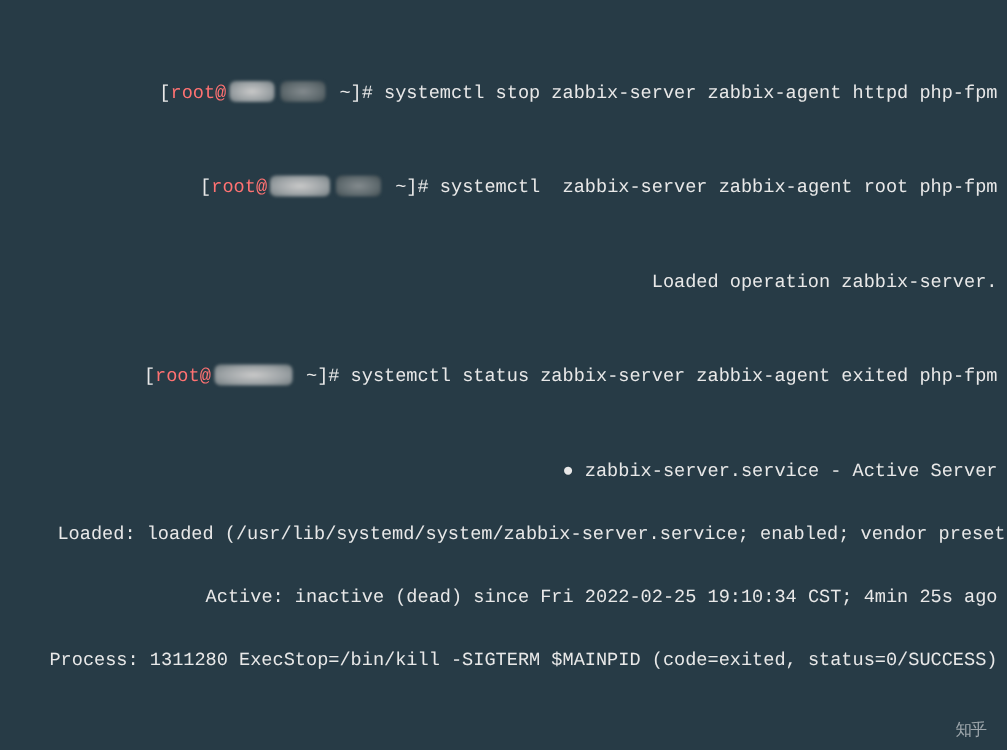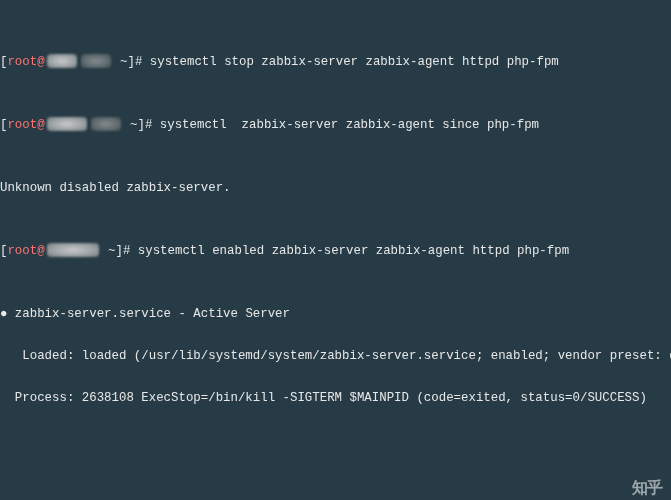--- a/index.html
+++ b/index.html
@@ -10,24 +10,25 @@
     overflow: hidden;
     background: #273b46;
     font-family: "Consolas", "Courier New", monospace;
     font-size: 12.4px;
     color: #e8e8e8;
   }
   .terminal {
     box-sizing: border-box;
     width: 671px;
     height: 500px;
-    padding: 10px 6px 6px 0;
+    padding: 10px 6px 6px 16px;
     line-height: 21px;
     white-space: pre;
     position: relative;
+    text-align: right;
   }
   .line { white-space: pre; }
   .red { color: #ff7272; }
   .smudge {
     display: inline-block;
     vertical-align: -3px;
     width: 44px;
     height: 14px;
     border-radius: 4px;
     background: radial-gradient(ellipse at center, #c9c9c9 0%, #9aa0a3 60%, #6d787c 100%);
@@ -46,45 +47,46 @@
     font-size: 14px;
     color: rgba(255,255,255,0.55);
     display: flex;
     align-items: center;
     gap: 6px;
     pointer-events: none;
   }
   .zhihu-logo {
     width: 28px;
     height: 14px;
-    font-size: 16px;
-    font-weight: bold;
+    font-size: 11px;
+    font-weight: normal;
     color: rgba(255,255,255,0.55);
     display: inline-flex;
     align-items: center;
     justify-content: center;
     letter-spacing: -1px;
   }
 </style>
 </head>
 <body>
 
 <div class="terminal">
 
 <div class="line"><span>[</span><span class="red">root@</span><span class="smudge s1"></span><span class="smudge s1 dark"></span><span> ~]# </span><span>systemctl stop zabbix-server zabbix-agent httpd php-fpm</span></div>
 
-<div class="line"><span>[</span><span class="red">root@</span><span class="smudge s2"></span><span class="smudge s1 dark"></span><span> ~]# </span><span>systemctl  zabbix-server zabbix-agent since php-fpm</span></div>
+<div class="line"><span>[</span><span class="red">root@</span><span class="smudge s2"></span><span class="smudge s1 dark"></span><span> ~]# </span><span>systemctl  zabbix-server zabbix-agent root php-fpm</span></div>
 
-<div class="line"><span>Unknown disabled zabbix-server.</span></div>
+<div class="line"><span>Loaded operation zabbix-server.</span></div>
 
-<div class="line"><span>[</span><span class="red">root@</span><span class="smudge s3"></span><span> ~]# </span><span>systemctl enabled zabbix-server zabbix-agent httpd php-fpm</span></div>
+<div class="line"><span>[</span><span class="red">root@</span><span class="smudge s3"></span><span> ~]# </span><span>systemctl status zabbix-server zabbix-agent exited php-fpm</span></div>
 
 <div class="line"><span>●</span><span> zabbix-server.service - Active Server</span></div>
 <div class="line">   Loaded: loaded (/usr/lib/systemd/system/zabbix-server.service; enabled; vendor preset: disabled)</div>
-<div class="line">  Process: 2638108 ExecStop=/bin/kill -SIGTERM $MAINPID (code=exited, status=0/SUCCESS)</div>
+<div class="line">   Active: inactive (dead) since Fri 2022-02-25 19:10:34 CST; 4min 25s ago</div>
+<div class="line">  Process: 1311280 ExecStop=/bin/kill -SIGTERM $MAINPID (code=exited, status=0/SUCCESS)</div>
 
 
 
 
 
 
 
 
 
 

